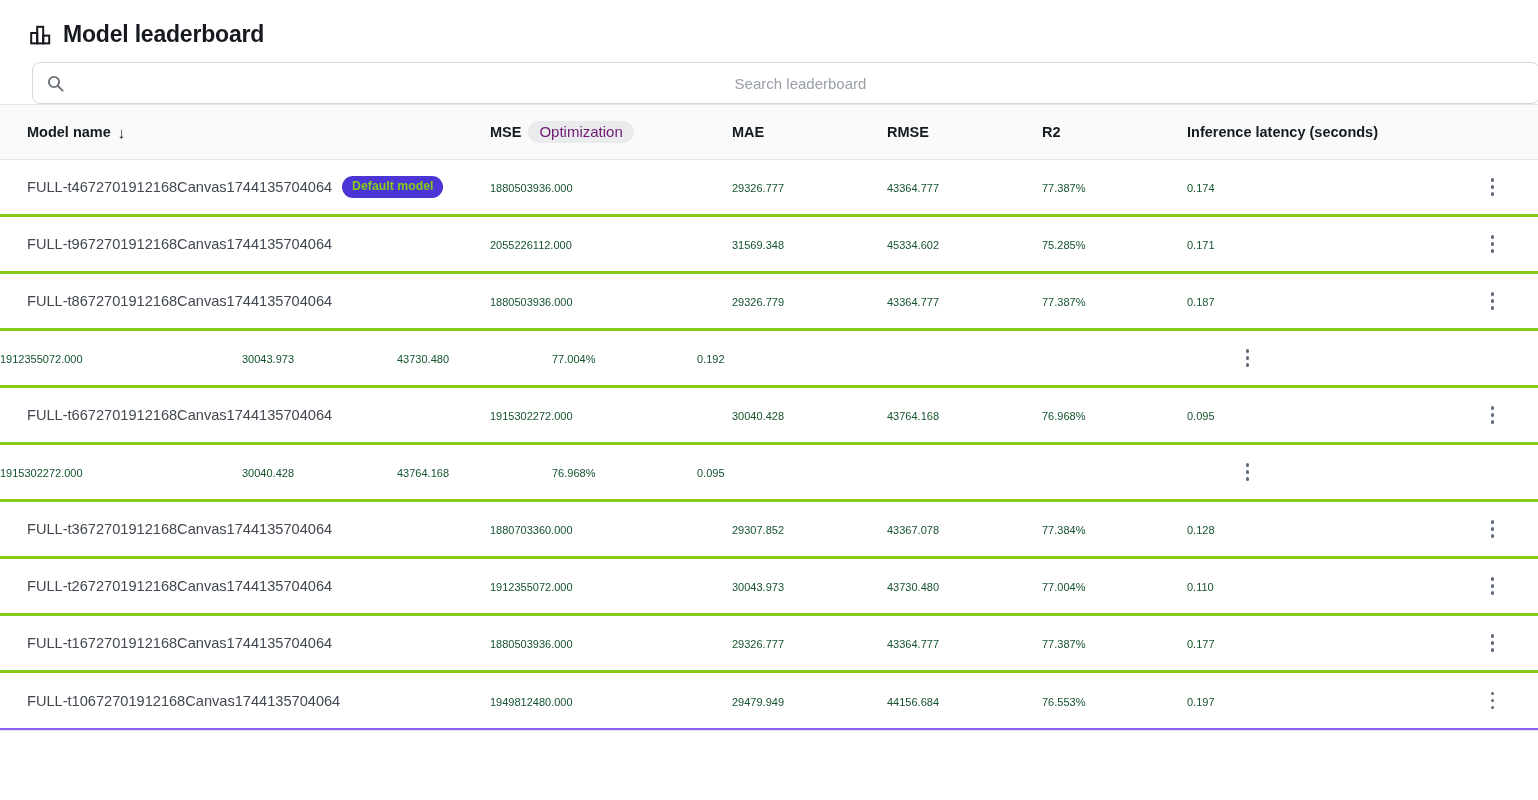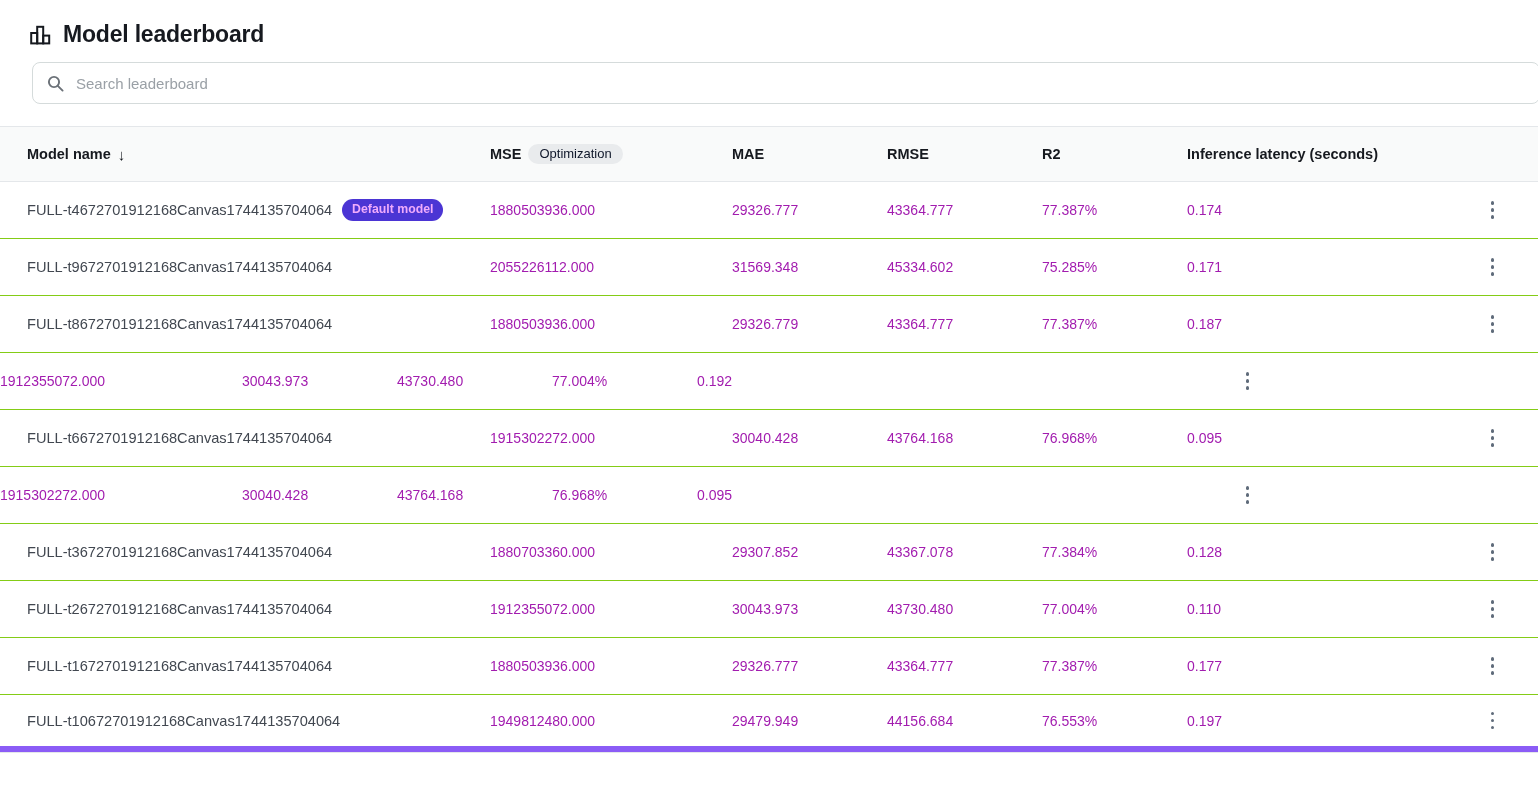--- a/index.html
+++ b/index.html
@@ -61,47 +61,47 @@
   .search-icon { width: 17px; height: 17px; flex: 0 0 auto; display:block; }
   .search-input {
     border: 0;
     outline: 0;
     background: transparent;
     font-family: "Liberation Sans", sans-serif;
     font-size: 15px;
     color: #16191f;
     width: 100%;
     padding: 0;
+    text-align: center;
   }
   .search-input::placeholder { color: #9aa0a6; }
 
   
   .table {
-    margin-top: 22px;
     width: 1538px;
     border-top: 1px solid #e4e7ea;
     border-bottom: 1px solid #e4e7ea;
     background: #f9fafa;
   }
   .thead {
     display: flex;
     align-items: center;
     height: 55px;
     background: #f9fafa;
     border-bottom: 1px solid #e4e7ea;
   }
   .tbody { background: #ffffff; }
   .row {
     display: flex;
     align-items: center;
     height: 57px;
     background: #ffffff;
-    border-bottom: 1px solid #84cc16;
-  }
-  .row:last-child { border-bottom: 6px solid #8b5cf6; }
+    border-bottom: 3px solid #84cc16;
+  }
+  .row:last-child { border-bottom: 2px solid #8b5cf6; }
 
   .c-name   { width: 490px; padding-left: 27px; }
   .c-mse    { width: 242px; }
   .c-mae    { width: 155px; }
   .c-rmse   { width: 155px; }
   .c-r2     { width: 145px; }
   .c-lat    { width: 280px; }
   .c-menu   { flex: 1 1 auto; display: flex; justify-content: center; }
 
   .th {
@@ -110,45 +110,45 @@
     color: #16191f;
     display: flex;
     align-items: center;
     gap: 7px;
     white-space: nowrap;
   }
   .sort-arrow { font-size: 15px; font-weight: normal; line-height: 1; }
 
   .badge-opt {
     background: #e9ebed;
-    color: #0f172a;
-    font-size: 13px;
+    color: #701a75;
+    font-size: 15px;
     font-weight: normal;
     border-radius: 11px;
     padding: 3px 11px 4px;
     line-height: 1;
     white-space: nowrap;
   }
 
   .cell {
-    font-size: 14px;
-    color: #a21caf;
+    font-size: 11px;
+    color: #14532d;
     white-space: nowrap;
   }
   .cell-name {
     display: flex;
     align-items: center;
     gap: 10px;
     font-size: 14.6px;
     color: #414750;
     white-space: nowrap;
   }
   .badge-default {
     background: #4b35d4;
-    color: #f0abfc;
+    color: #84cc16;
     font-size: 12.3px;
     font-weight: bold;
     border-radius: 11px;
     padding: 4px 10px 5px;
     line-height: 1;
     white-space: nowrap;
   }
 
   .kebab {
     width: 26px;

